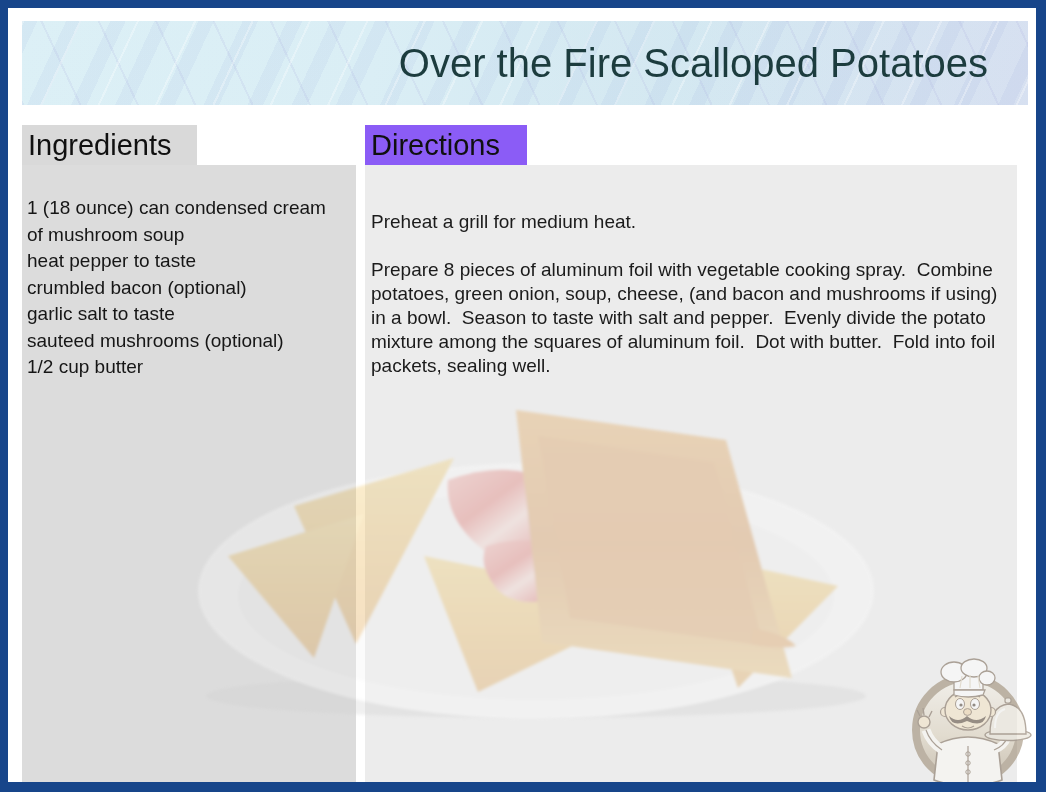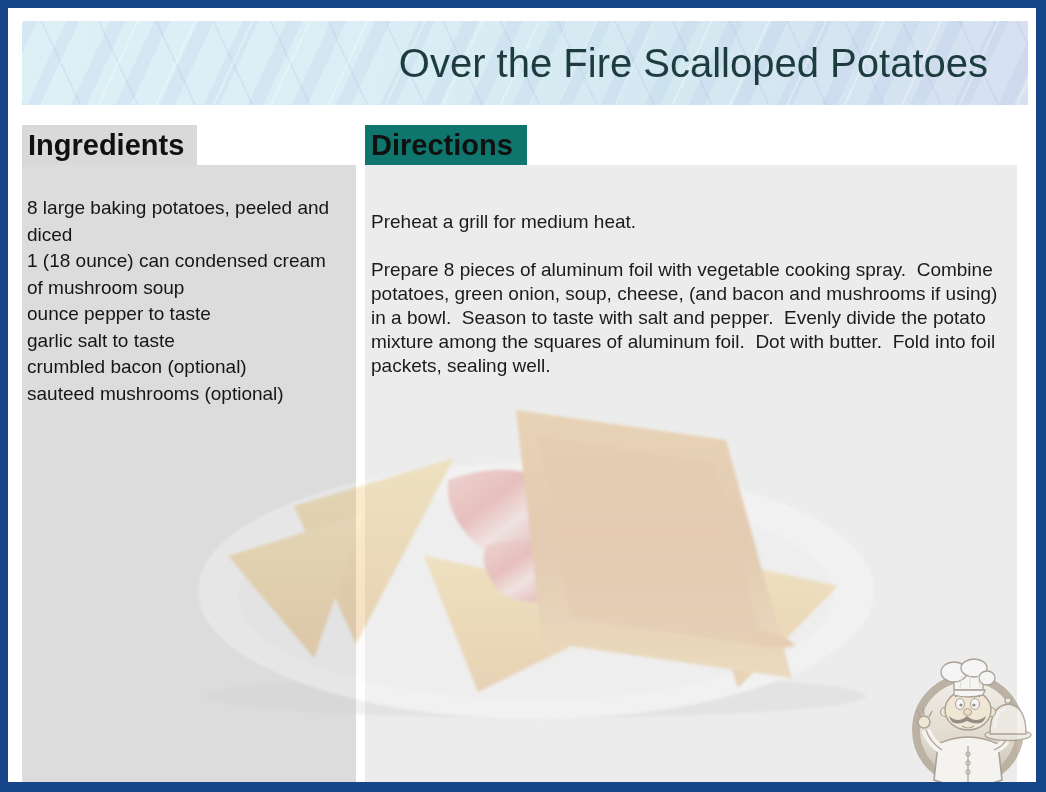--- a/index.html
+++ b/index.html
@@ -20,25 +20,25 @@
     display:flex;align-items:center;justify-content:flex-end;
   }
   .banner-title{
     font-size:40px;font-weight:400;color:#1c3c3e;letter-spacing:0px;
     padding-right:40px;white-space:nowrap;
   }
   
   .col-heading{
     position:absolute;top:117px;height:40px;
     display:flex;align-items:center;
-    font-size:29px;font-weight:700;color:#101010;
+    font-size:29px;font-weight:400;color:#101010;
     padding-left:6px;box-sizing:border-box;
   }
   .ing-heading{left:14px;width:175px;background:#d9d9d9;}
-  .dir-heading{left:357px;width:162px;background:#0f766e;}
+  .dir-heading{left:357px;width:162px;background:#8b5cf6;}
   .ing-panel{
     position:absolute;left:14px;top:157px;width:334px;height:625px;
     background:#dcdcdc;box-sizing:border-box;
     padding:30px 26px 0 5px;
   }
   .dir-panel{
     position:absolute;left:357px;top:157px;width:652px;height:625px;
     background:#ececec;box-sizing:border-box;
     padding:45px 8px 0 6px;
   }
@@ -67,26 +67,26 @@
 
   <div class="banner">
     <div class="banner-title">Over the Fire Scalloped Potatoes</div>
   </div>
 
   <div class="col-heading ing-heading">
     <span>Ingredients</span>
   </div>
   <div class="ing-panel">
     <div>
-        <div class="ing-item">8 large baking potatoes, peeled and diced</div>
         <div class="ing-item">1 (18 ounce) can condensed cream of mushroom soup</div>
-        <div class="ing-item">ounce pepper to taste</div>
+        <div class="ing-item">heat pepper to taste</div>
+        <div class="ing-item">crumbled bacon (optional)</div>
         <div class="ing-item">garlic salt to taste</div>
-        <div class="ing-item">crumbled bacon (optional)</div>
         <div class="ing-item">sauteed mushrooms (optional)</div>
+        <div class="ing-item">1/2 cup butter</div>
       </div>
   </div>
 
   <div class="col-heading dir-heading">
     <span>Directions</span>
   </div>
   <div class="dir-panel">
     <div>
         <p class="dir-para">Preheat a grill for medium heat.</p>
         <p class="dir-para">Prepare 8 pieces of aluminum foil with vegetable cooking spray.  Combine potatoes, green onion, soup, cheese, (and bacon and mushrooms if using) in a bowl.  Season to taste with salt and pepper.  Evenly divide the potato mixture among the squares of aluminum foil.  Dot with butter.  Fold into foil packets, sealing well.</p>

